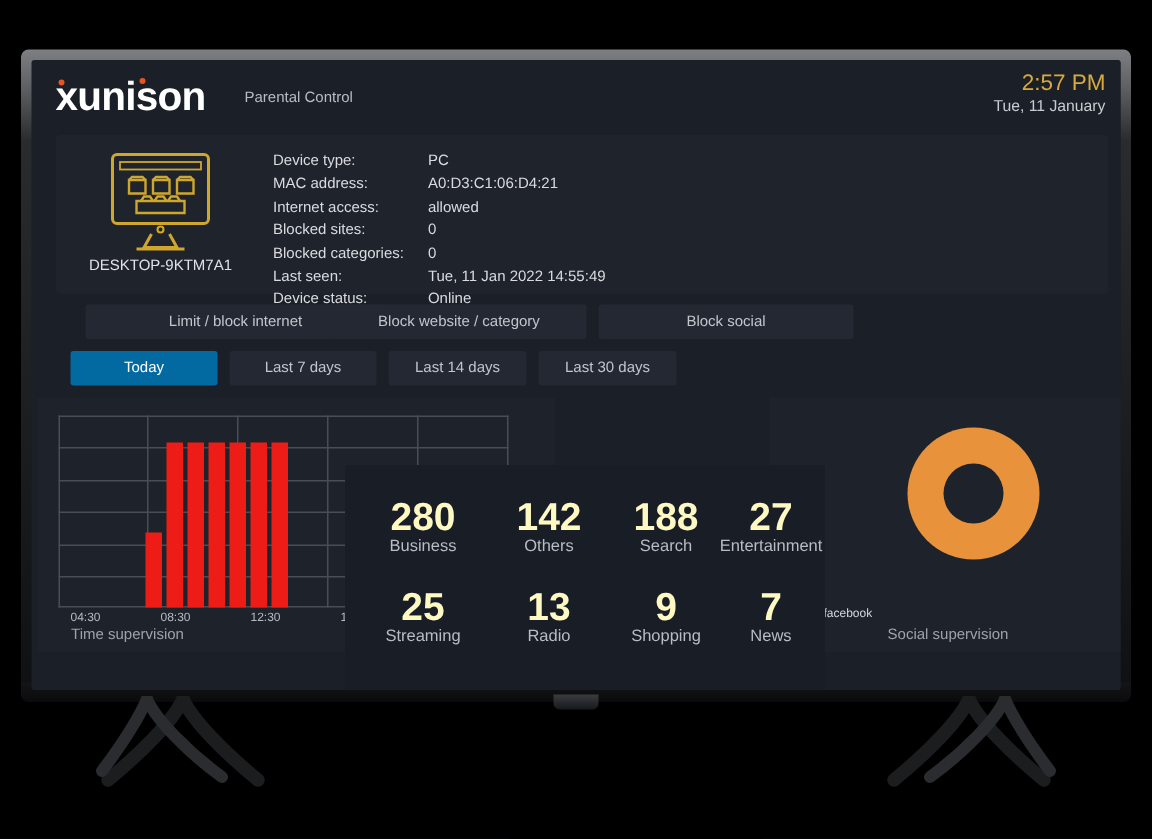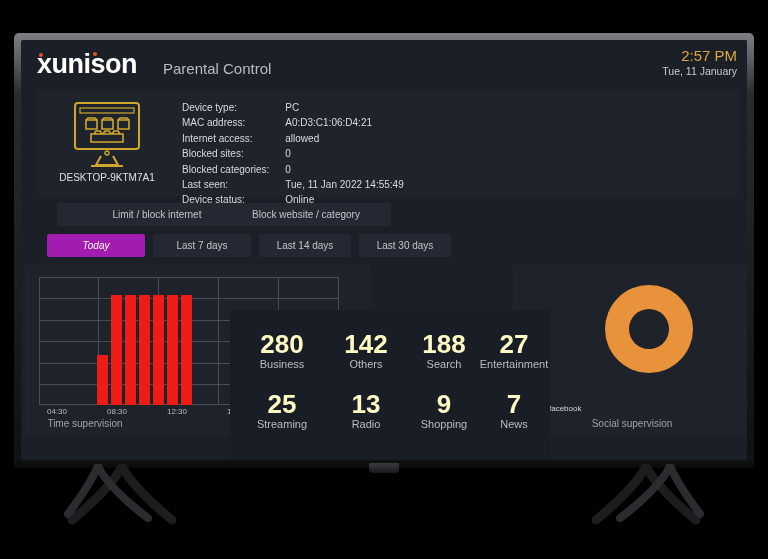--- a/index.html
+++ b/index.html
@@ -25,42 +25,42 @@
 
   
   .ui{position:absolute;left:4px;top:0;width:726px;height:420px;background:#1b1f27;}
 
   .topbar{position:absolute;left:0;top:0;width:726px;height:46px;}
   .logo{position:absolute;left:12px;top:9px;color:#fff;font-size:27px;font-weight:700;letter-spacing:-.5px;}
   .logo .dot1,.logo .dot2{position:absolute;width:4px;height:4px;background:#e8541f;border-radius:50%;}
   .logo .dot1{left:2px;top:4px;}
   .logo .dot2{left:56px;top:3px;}
   .logo-text{position:relative;display:inline-block;}
-  .subtitle{position:absolute;left:138px;top:20px;color:#b9bcc2;font-size:15px;}
+  .subtitle{position:absolute;left:138px;top:20px;color:#b9bcc2;font-size:10px;}
   .clock{position:absolute;right:14px;top:7px;text-align:right;}
   .clock-time{color:#d7a93f;font-size:15px;line-height:17px;}
   .clock-date{color:#c8cbd0;font-size:10.5px;line-height:14px;}
 
   .card{position:absolute;background:#20242e;border-radius:3px;}
   .device-card{left:12px;top:50px;width:702px;height:106px;background:#1f232c;}
   .dev-icon{position:absolute;left:32px;top:10px;width:76px;height:70px;}
   .dev-name{position:absolute;left:15px;top:82px;width:110px;text-align:center;color:#dfe1e5;font-size:10px;}
   .dev-table{position:absolute;left:143px;top:9px;font-size:10px;line-height:13.4px;color:#d9dbdf;}
   .dev-table td{padding:0;font-size:10px;color:#d9dbdf;vertical-align:top;white-space:nowrap;}
   .dev-table td.k{padding-right:14px;}
 
   .seg{position:absolute;height:23px;border-radius:2px;background:#242832;
        color:#c2c5cb;font-size:10px;display:flex;align-items:center;justify-content:center;}
   .seg-a{left:32px;top:163px;width:200px;}
   .seg-b{left:196px;top:163px;width:170px;}
   .seg-c{left:374px;top:163px;width:170px;}
 
   .tab{position:absolute;top:194px;height:23px;border-radius:2px;background:#242832;
        color:#c2c5cb;font-size:10px;display:flex;align-items:center;justify-content:center;}
-  .tab.active{background:#a21caf;color:#fff;font-style:italic;}
+  .tab.active{background:#0369a1;color:#fff;}
   .tab1{left:22px;width:98px;}
   .tab2{left:128px;width:98px;}
   .tab3{left:234px;width:92px;}
   .tab4{left:334px;width:92px;}
 
   
   .panels{position:absolute;left:0;top:225px;width:726px;height:180px;}
   .panel{position:absolute;top:0;height:170px;background:#1e222b;}
   .panel-time{left:0;width:345px;}
   .panel-social{left:488px;width:238px;}
@@ -179,20 +179,21 @@
           <tr>
             <td class="k">Device status:</td>
             <td class="v">Online</td>
               </tr>
         </tbody>
           </table>
       </div>
 
       <div class="seg seg-a">Limit / block internet</div>
       <div class="seg seg-b">Block website / category</div>
+      <div class="seg seg-c">Block social</div>
 
       <div class="tab tab1 active">Today</div>
       <div class="tab tab2">Last 7 days</div>
       <div class="tab tab3">Last 14 days</div>
       <div class="tab tab4">Last 30 days</div>
 
       <div class="panels">
 
         <div class="panel panel-time">
           <div class="chart">

